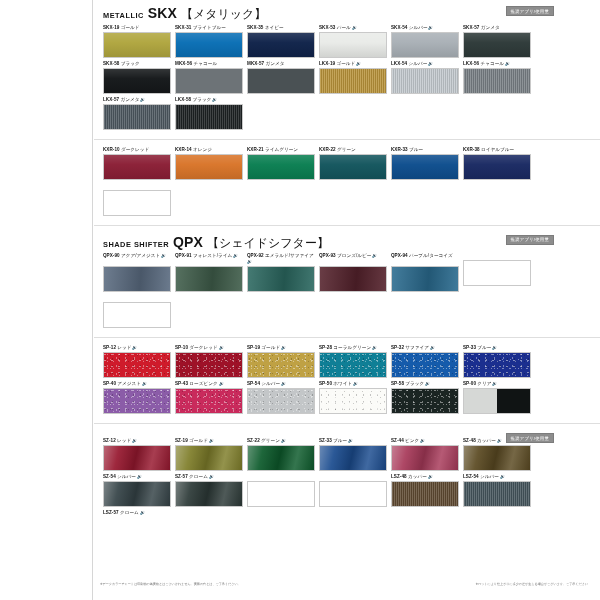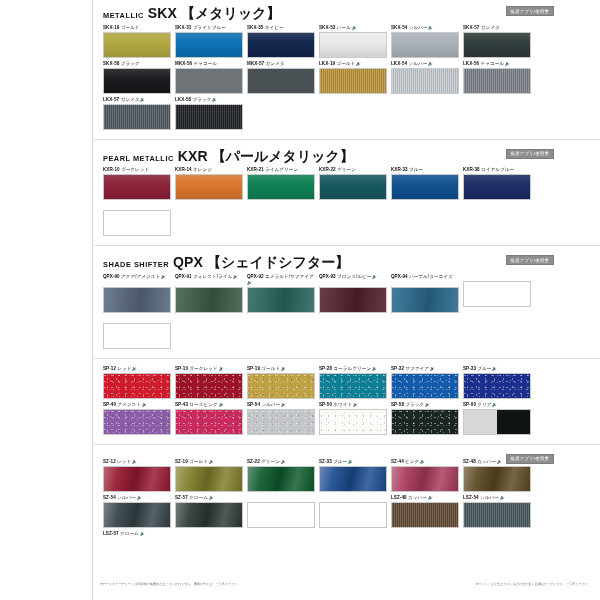--- a/index.html
+++ b/index.html
@@ -41,21 +41,21 @@
   .title-line{
     font-size:8.3px;
     letter-spacing:.35px;
     line-height:11.5px;
     white-space:nowrap;
     font-weight:700;
     color:#141414;
   }
   .title-line .sm{font-size:7.4px;letter-spacing:.5px;}
   .title-line .big{font-size:14px;letter-spacing:.1px;}
-  .title-line .jp{font-size:14px;font-weight:700;letter-spacing:0;}
+  .title-line .jp{font-size:12px;font-weight:400;letter-spacing:0;}
   .badge{
     position:absolute;right:46px;top:2px;
     background:#8d8d8d;
     color:#ffffff;
     font-size:4.4px;
     letter-spacing:.2px;
     padding:1.5px 4px 1.5px 4px;
     border:1px solid #7c7c7c;
     white-space:nowrap;
   }
@@ -198,24 +198,20 @@
             <div class="cell-label"><span>LKX-57</span><span class="nm"> ガンメタ</span><span style="font-size: 4px;"> 🔊</span></div>
             <div class="swatch hairline" style="background-color: rgb(77, 88, 96);"></div>
           </div>
           <div class="cell">
             <div class="cell-label"><span>LKX-58</span><span class="nm"> ブラック</span><span style="font-size: 4px;"> 🔊</span></div>
             <div class="swatch hairline" style="background-color: rgb(29, 33, 35);"></div>
           </div>
         </div>
       </div>
       <div class="section">
-        <div class="titles">
-          <div class="title-line"><span class="sm">PEARL METALLIC</span><span class="big"> KXR </span><span class="jp">【パールメタリック】</span></div>
-          <div class="badge">推奨アプリ/使用量</div>
-        </div>
         <div class="grid">
           <div class="cell">
             <div class="cell-label"><span>KXR-10</span><span class="nm"> ダークレッド</span></div>
             <div class="swatch metal" style="background-color: rgb(139, 31, 54);"></div>
           </div>
           <div class="cell">
             <div class="cell-label"><span>KXR-14</span><span class="nm"> オレンジ</span></div>
             <div class="swatch metal" style="background-color: rgb(217, 117, 42);"></div>
           </div>
           <div class="cell">

